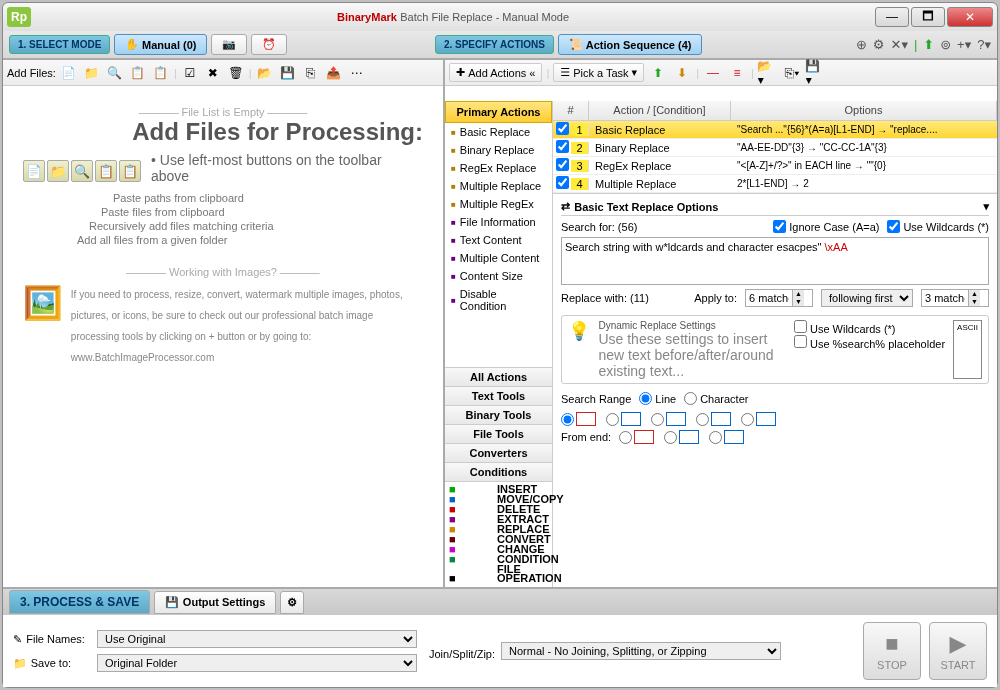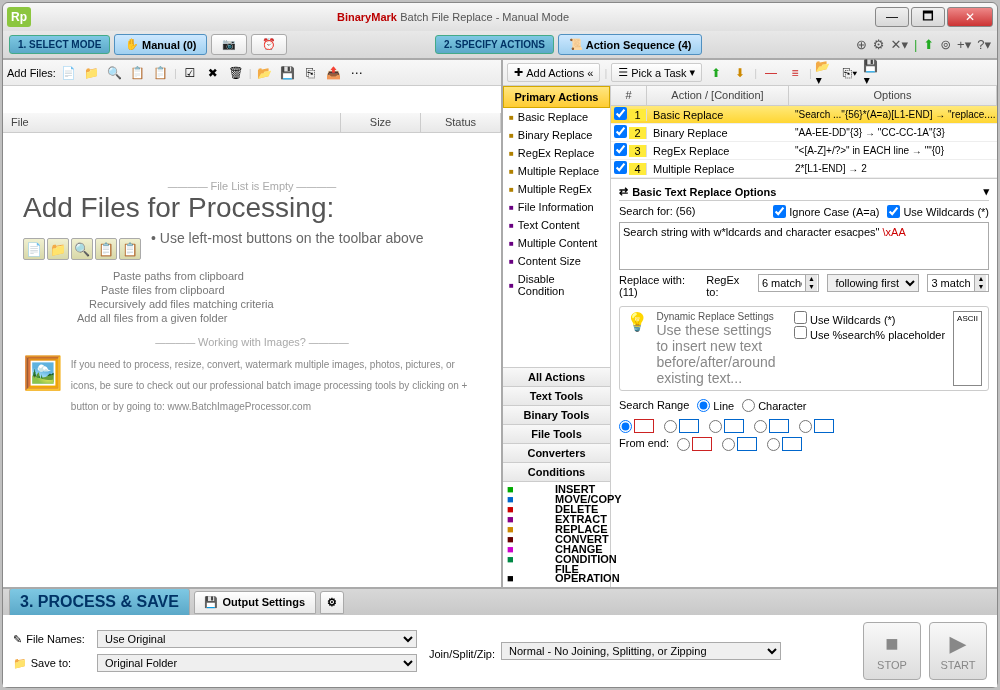--- a/index.html
+++ b/index.html
@@ -11,34 +11,34 @@
 .win-btns { display: flex; gap: 2px; }
 .win-btn { width: 34px; height: 20px; background: linear-gradient(#f0f0f0,#d8d8d8); border: 1px solid #888; border-radius: 3px; display: flex; align-items: center; justify-content: center; font-size: 12px; cursor: pointer; }
 .win-btn.close { background: linear-gradient(#e88,#c33); color: #fff; width: 46px; }
 .tab-row { height: 28px; display: flex; align-items: center; padding: 0 6px; gap: 4px; background: linear-gradient(#e8e8e8,#d8d8d8); border-bottom: 1px solid #aaa; }
 .tab-hdr { padding: 3px 8px; background: linear-gradient(#7ec8e3,#5ba8c8); border: 1px solid #4a8; border-radius: 3px; color: #003366; font-size: 10px; font-weight: bold; }
 .tab-btn { padding: 3px 10px; background: linear-gradient(#fff,#e8e8e8); border: 1px solid #aaa; border-radius: 3px; display: flex; align-items: center; gap: 3px; cursor: pointer; }
 .tab-btn.active { background: linear-gradient(#cde8ff,#a0d0f0); border-color: #5090c0; font-weight: bold; }
 .right-icons { margin-left: auto; display: flex; gap: 6px; color: #555; }
 .right-icons span { cursor: pointer; font-size: 13px; }
 .main { flex: 1; display: flex; background: #fff; border-top: 1px solid #aaa; min-height: 0; }
-.left-pane { width: 500px; border-right: 2px solid #aaa; display: flex; flex-direction: column; background: #fff; gap: 27px; }
+.left-pane { width: 442px; border-right: 2px solid #aaa; display: flex; flex-direction: column; background: #fff; }
 .addfiles-bar { height: 26px; display: flex; align-items: center; padding: 0 4px; gap: 3px; border-bottom: 1px solid #ccc; background: linear-gradient(#f8f8f8,#ececec); }
 .tbtn { width: 20px; height: 20px; display: flex; align-items: center; justify-content: center; cursor: pointer; border-radius: 2px; font-size: 12px; }
 .col-hdr { height: 20px; display: flex; background: linear-gradient(#f8f8f8,#e8e8e8); border-bottom: 1px solid #ccc; }
 .col-hdr div { border-right: 1px solid #ccc; padding: 3px 8px; color: #444; }
 .left-content { flex: 1; padding: 20px; color: #777; overflow: hidden; }
-.left-content h1 { font-size: 28px; color: #555; font-weight: normal; }
+.left-content h1 { font-size: 24px; color: #555; font-weight: bold; text-align: right; }
 .help-line { margin: 2px 0; font-size: 11px; }
 .tiny-icons { display: flex; gap: 2px; margin: 8px 0; }
 .tiny-icons .ti { width: 22px; height: 22px; background: linear-gradient(#f0f0d0,#d8d8a8); border: 1px solid #aaa; border-radius: 2px; display: flex; align-items: center; justify-content: center; font-size: 13px; }
 .right-pane { flex: 1; display: flex; flex-direction: column; background: #fff; min-width: 0; }
 .action-toolbar { height: 26px; display: flex; align-items: center; padding: 0 4px; gap: 4px; border-bottom: 1px solid #ccc; background: linear-gradient(#f8f8f8,#ececec); }
 .action-toolbar .btn { padding: 2px 6px; border: 1px solid #ccc; background: linear-gradient(#fff,#ececec); border-radius: 2px; cursor: pointer; display: flex; align-items: center; gap: 3px; }
-.right-body { flex: 1; display: flex; min-height: 0; }
+.right-body { flex: 1; display: flex; min-height: 0; margin-top: 15px; }
 .cat-sidebar { width: 108px; background: #fff; border-right: 1px solid #ccc; display: flex; flex-direction: column; }
 .cat-hdr { background: linear-gradient(#ffe680,#ffcc33); padding: 4px; text-align: center; font-weight: bold; border: 1px solid #d4a800; font-size: 11px; }
 .cat-item { padding: 3px 6px; cursor: pointer; display: flex; align-items: center; gap: 4px; }
 .cat-item::before { content: "■"; font-size: 8px; }
 .cat-item:nth-child(2)::before { color: #b08000; }
 .cat-item:nth-child(3)::before { color: #b08000; }
 .cat-item:nth-child(4)::before { color: #b08000; }
 .cat-item:nth-child(5)::before { color: #b08000; }
 .cat-item:nth-child(6)::before { color: #b08000; }
 .cat-item:nth-child(7)::before { color: #680080; }
@@ -54,38 +54,38 @@
 .action-tbl-hdr { height: 20px; display: flex; background: linear-gradient(#f8f8f8,#e8e8e8); border-bottom: 1px solid #ccc; }
 .action-tbl-hdr div { border-right: 1px solid #ccc; padding: 3px 6px; text-align: center; color: #444; }
 .action-row { height: 18px; display: flex; align-items: center; border-bottom: 1px solid #eee; cursor: pointer; }
 .action-row.sel { background: linear-gradient(#ffe97a,#ffd633); }
 .action-row .chk { width: 18px; text-align: center; }
 .action-row .num { width: 18px; background: #ffeb3b; text-align: center; border-right: 1px solid #ddd; }
 .action-row .nm { width: 142px; padding-left: 6px; }
 .action-row .opt { flex: 1; padding-left: 6px; font-size: 10px; white-space: nowrap; overflow: hidden; }
 .options-panel { flex: 1; border-top: 1px solid #ccc; padding: 4px 8px; display: flex; flex-direction: column; gap: 4px; overflow: hidden; }
 .opt-hdr { display: flex; align-items: center; gap: 4px; font-weight: bold; padding: 2px 0; border-bottom: 1px solid #ccc; }
-.opt-row { display: flex; align-items: flex-start; gap: 8px; }
+.opt-row { display: flex; align-items: center; gap: 8px; }
 .opt-row label { display: flex; align-items: center; gap: 3px; }
 .textarea { width: 100%; height: 48px; border: 1px solid #aaa; padding: 3px; font-family: monospace; font-size: 11px; resize: none; }
 .textarea .esc { color: #c00; }
 select, input[type=text] { border: 1px solid #aaa; padding: 1px 3px; font-size: 11px; }
 .num-spin { width: 68px; display: inline-flex; border: 1px solid #aaa; }
 .num-spin input { border: none; width: 46px; }
 .spin-btns { display: flex; flex-direction: column; }
 .spin-btns div { width: 12px; height: 8px; font-size: 7px; text-align: center; line-height: 8px; background: #e8e8e8; border-left: 1px solid #aaa; cursor: pointer; }
 .group-box { border: 1px solid #ccc; border-radius: 3px; padding: 4px 6px; margin-top: 4px; }
 .group-box .gb-title { color: #555; font-size: 10px; }
 .radio-icons { display: flex; gap: 10px; margin-top: 3px; }
 .radio-icons label { display: flex; align-items: center; gap: 2px; }
 .ric { width: 20px; height: 14px; border: 1px solid #888; display: inline-block; }
 .bottom-panel { height: 100px; border-top: 2px solid #aaa; background: linear-gradient(#e8e8e8,#d8d8d8); display: flex; flex-direction: column; }
 .bottom-tabs { height: 26px; display: flex; align-items: center; padding: 0 6px; gap: 4px; background: linear-gradient(#d8d8d8,#c8c8c8); }
 .bottom-tab { padding: 4px 10px; background: linear-gradient(#fff,#e8e8e8); border: 1px solid #aaa; border-radius: 3px 3px 0 0; font-weight: bold; display: flex; align-items: center; gap: 4px; cursor: pointer; }
-.bottom-tab.hdr { background: linear-gradient(#7ec8e3,#5ba8c8); color: #003366; font-size: 16px; text-align: center; }
+.bottom-tab.hdr { background: linear-gradient(#7ec8e3,#5ba8c8); color: #003366; font-size: 12px; text-align: center; }
 .bottom-content { flex: 1; display: flex; align-items: center; padding: 6px 10px; gap: 12px; background: #fff; }
 .bottom-left { display: flex; flex-direction: column; gap: 6px; }
 .bottom-left .row { display: flex; align-items: center; gap: 6px; }
 .bottom-left .row .lbl { width: 78px; display: flex; align-items: center; gap: 4px; }
 .bottom-left select { width: 320px; }
 .big-btn { width: 58px; height: 58px; background: linear-gradient(#f8f8f8,#dcdcdc); border: 1px solid #aaa; border-radius: 4px; display: flex; flex-direction: column; align-items: center; justify-content: center; gap: 2px; cursor: pointer; color: #888; }
 .big-btn .big-icn { font-size: 22px; }
 .brand-red { color:#b00; font-weight: bold; }
 </style>
 </head>
@@ -147,45 +147,40 @@
         <div class="tbtn">☑</div>
         <div class="tbtn">✖</div>
         <div class="tbtn">🗑</div>
         <span style="color:#ccc">|</span>
         <div class="tbtn">📂</div>
         <div class="tbtn">💾</div>
         <div class="tbtn">⎘</div>
         <div class="tbtn">📤</div>
         <div class="tbtn">⋯</div>
       </div>
-      <div class="col-hdr">
-        <div style="flex:1">File</div>
-        <div style="width:80px;text-align:center">Size</div>
-        <div style="width:80px;text-align:center">Status</div>
-      </div>
       <div class="left-content">
         <div style="text-align:center;color:#aaa;font-size:10px">———— <span>File List is Empty</span> ————</div>
         <h1>Add Files for Processing:</h1>
         <div style="display:flex;gap:10px;margin-top:6px">
           <div class="tiny-icons">
             <div class="ti">📄</div>
             <div class="ti">📁</div>
             <div class="ti">🔍</div>
             <div class="ti">📋</div>
             <div class="ti">📋</div>
           </div>
           <div style="font-size:14px;color:#666">• Use left-most buttons on the toolbar above</div>
         </div>
         <div style="margin-left:90px">
           <div class="help-line">Paste paths from clipboard</div>
           <div class="help-line" style="margin-left:-12px">Paste files from clipboard</div>
           <div class="help-line" style="margin-left:-24px">Recursively add files matching criteria</div>
           <div class="help-line" style="margin-left:-36px">Add all files from a given folder</div>
         </div>
-        <div style="margin-top:12px">
+        <div style="margin-top:20px">
           <div style="text-align:center;color:#aaa;font-size:10px">———— <span>Working with Images?</span> ————</div>
           <div style="display:flex;gap:8px;margin-top:6px">
             <div style="font-size:32px">🖼️</div>
             <div style="font-size:10px;color:#888;line-height:21px">If you need to process, resize, convert, watermark multiple images, photos, pictures, or icons, be sure to check out our professional batch image processing tools by clicking on  +  button or by going to: www.BatchImageProcessor.com</div>
           </div>
         </div>
       </div>
     </div>
 
     <div class="right-pane">
@@ -276,21 +271,21 @@
                   <span>Ignore Case (A=a)</span>
                 </label>
               <label>
                   <input type="checkbox" checked="" style=""> 
                   <span>Use Wildcards (*)</span>
                 </label>
             </div>
             <div class="textarea"><span>Search string with w*ldcards and character esacpes" </span><span class="esc">\xAA</span></div>
             <div class="opt-row">
               <span>Replace with: (11)</span>
-              <span style="margin-left:auto">RegEx to:</span>
+              <span style="margin-left:auto">Apply to:</span>
               <div class="num-spin">
                   <input type="text" value="6 matches" style="">
                   <div class="spin-btns">
                     <div>▲</div>
                     <div>▼</div>
                   </div>
                 </div>
               <select><option>following first</option></select>
               <div class="num-spin">
                   <input type="text" value="3 matches" style="">

